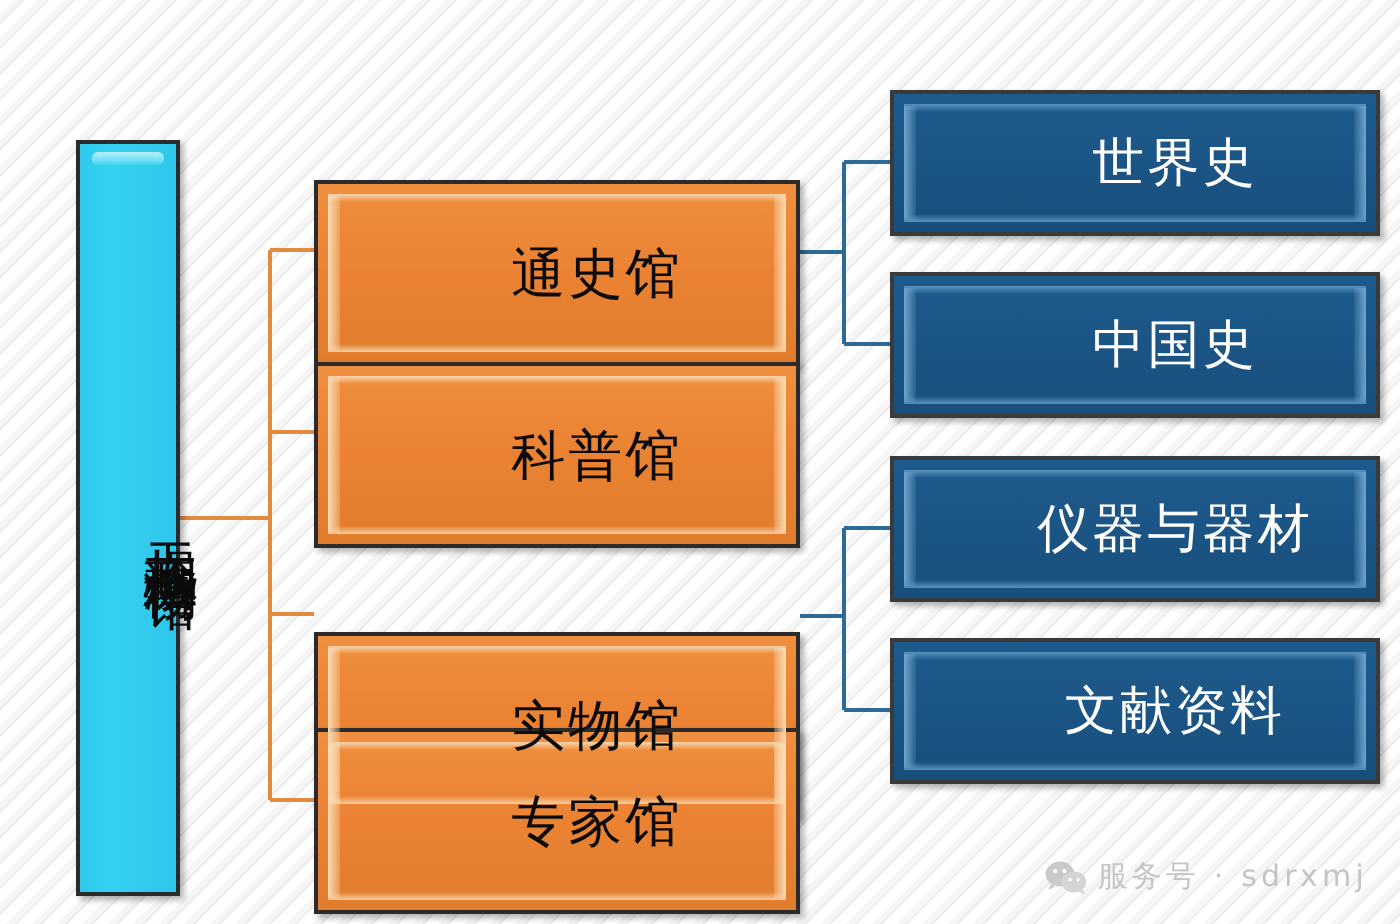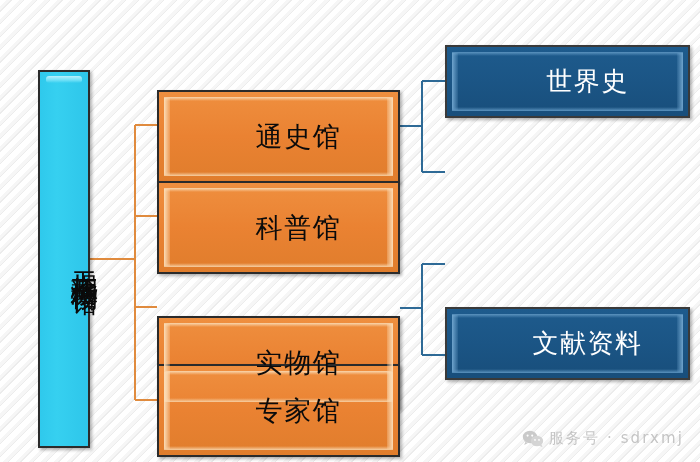--- a/index.html
+++ b/index.html
@@ -248,23 +248,37 @@
   </div>
 
   <div class="node blue" style="top:45px;">
     <div class="edge-top"></div>
     <div class="edge-left"></div>
     <div class="edge-right"></div>
     <div class="edge-bottom"></div>
     <div class="label">世界史</div>
   </div>
 
-
-
-  <div class="node blue" style="top:307px;">
+  <div class="node blue" style="top:136px;">
+    <div class="edge-top"></div>
+    <div class="edge-left"></div>
+    <div class="edge-right"></div>
+    <div class="edge-bottom"></div>
+    <div class="label">中国史</div>
+  </div>
+
+  <div class="node blue" style="top:228px;">
+    <div class="edge-top"></div>
+    <div class="edge-left"></div>
+    <div class="edge-right"></div>
+    <div class="edge-bottom"></div>
+    <div class="label">仪器与器材</div>
+  </div>
+
+  <div class="node blue" style="top:319px;">
     <div class="edge-top"></div>
     <div class="edge-left"></div>
     <div class="edge-right"></div>
     <div class="edge-bottom"></div>
     <div class="label">文献资料</div>
   </div>
 
   <div id="watermark">
     <svg class="wm-icon" width="22" height="18" viewBox="0 0 22 18" xmlns="http://www.w3.org/2000/svg">
       <ellipse cx="8" cy="7" rx="7.2" ry="6.2" fill="#C8C8C8"></ellipse>

